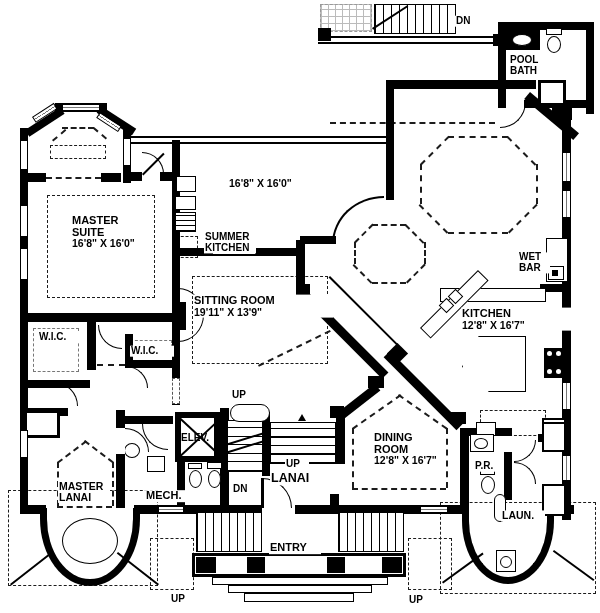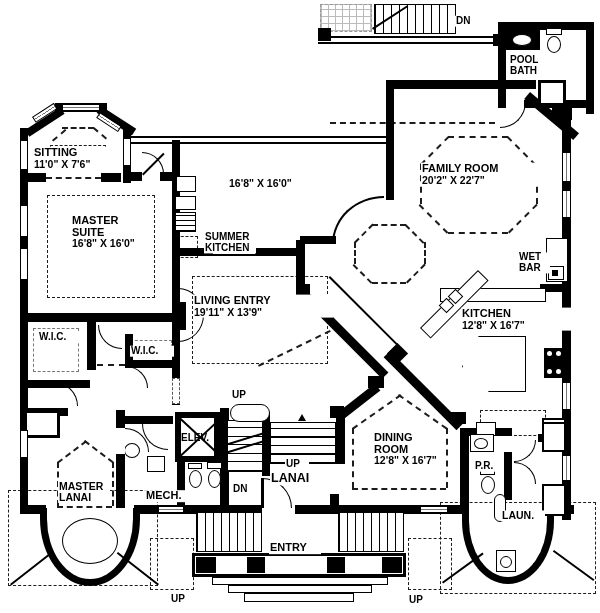--- a/index.html
+++ b/index.html
@@ -261,50 +261,42 @@
   <div class="blk" style="left:196px;top:557px;width:20px;height:16px"></div>
   <div class="blk" style="left:247px;top:557px;width:18px;height:16px"></div>
   <div class="blk" style="left:327px;top:557px;width:18px;height:16px"></div>
   <div class="blk" style="left:382px;top:557px;width:20px;height:16px"></div>
   <div class="thin" style="left:212px;top:577px;width:176px;height:8px"></div>
   <div class="thin" style="left:228px;top:585px;width:144px;height:8px"></div>
   <div class="thin" style="left:244px;top:593px;width:110px;height:9px"></div>
   <div class="dash" style="left:150px;top:538px;width:44px;height:52px;border-width:1px"></div>
   <div class="dash" style="left:408px;top:538px;width:44px;height:52px;border-width:1px"></div>
 
-  <div class="lbl" style="left:78px;top:158px;width:90px">
-    <div class="nm">SITTING</div>
-    <div class="dm">11'0" X 7'6"</div>
-  </div>
   <div class="lbl" style="left:101px;top:232px;width:60px">
     <div class="nm">MASTER SUITE</div>
     <div class="dm">16'8" X 16'0"</div>
   </div>
   <div class="lbl" style="left:261px;top:184px;width:66px">
     <div class="dm">16'8" X 16'0"</div>
   </div>
   <div class="lbl fs9" style="left:230px;top:243px;width:52px">
     <div class="nm">SUMMER KITCHEN</div>
   </div>
-  <div class="lbl" style="left:486px;top:174px;width:130px">
-    <div class="nm">FAMILY ROOM</div>
-    <div class="dm">20'2" X 22'7"</div>
-  </div>
   <div class="lbl fs10" style="left:528px;top:66px;width:38px">
     <div class="nm">POOL BATH</div>
   </div>
   <div class="lbl fs10" style="left:534px;top:263px;width:32px">
     <div class="nm">WET BAR</div>
   </div>
   <div class="lbl" style="left:521px;top:319px;width:120px">
     <div class="nm">KITCHEN</div>
     <div class="dm">12'8" X 16'7"</div>
   </div>
   <div class="lbl" style="left:263px;top:306px;width:140px">
-    <div class="nm">LIVING ENTRY</div>
+    <div class="nm">SITTING ROOM</div>
     <div class="dm">19'11" X 13'9"</div>
   </div>
   <div class="lbl fs10" style="left:60px;top:337px;width:44px">
     <div class="nm">W.I.C.</div>
   </div>
   <div class="lbl fs10" style="left:152px;top:351px;width:44px">
     <div class="nm">W.I.C.</div>
   </div>
   <div class="lbl fs105" style="left:84px;top:492px;width:52px">
     <div class="nm">MASTER LANAI</div>

